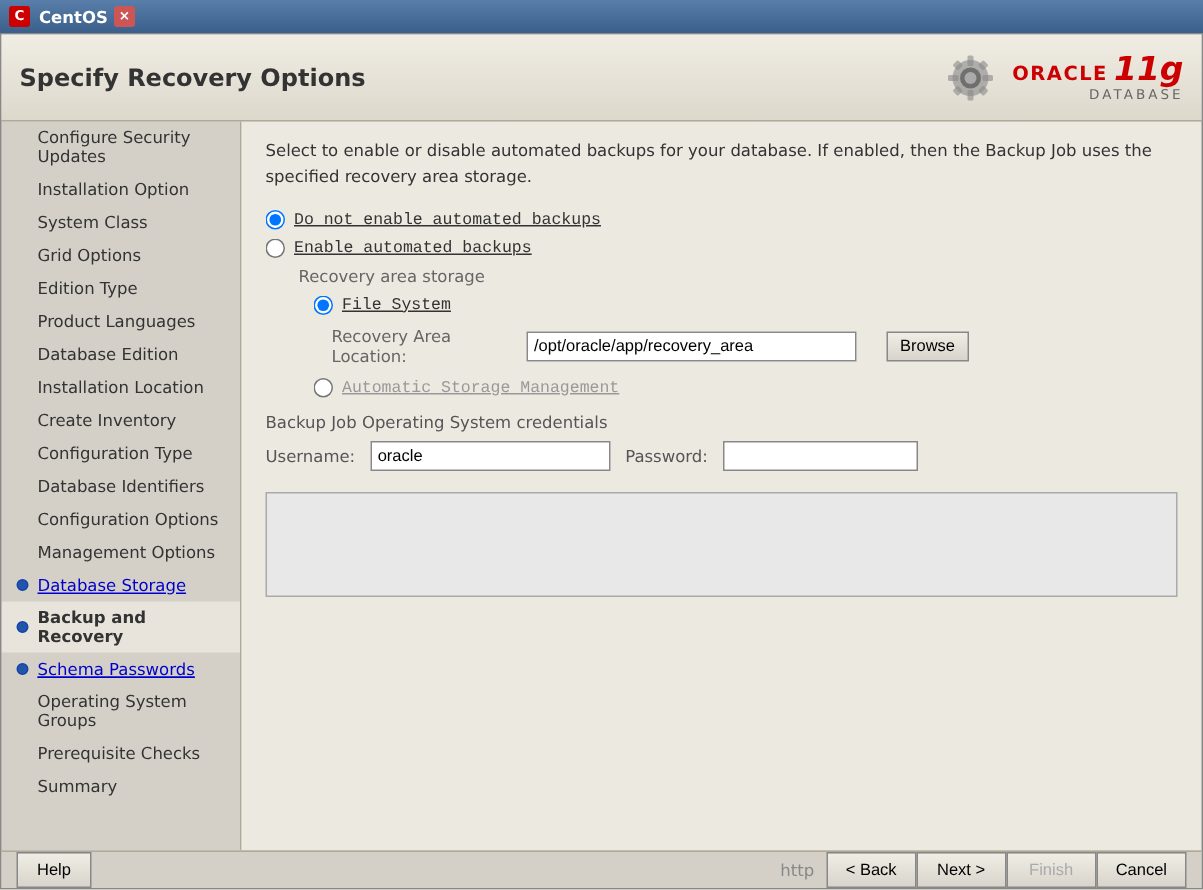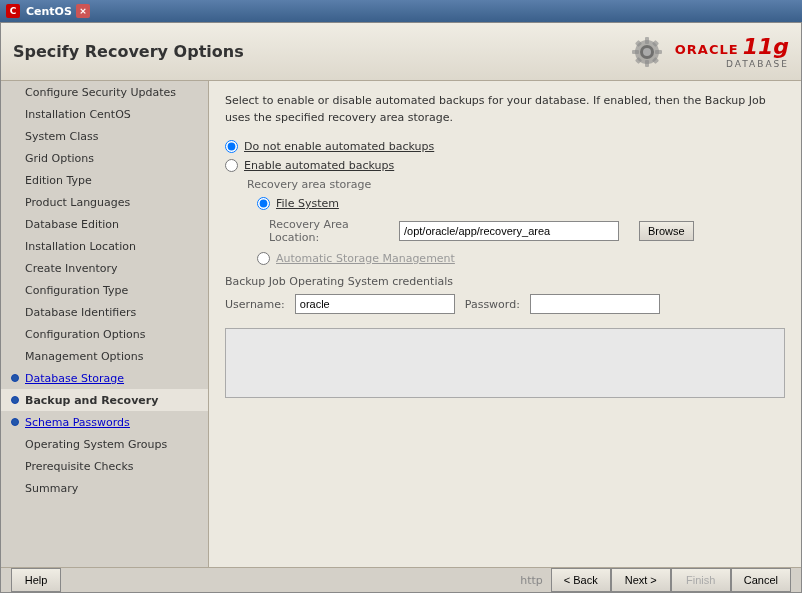--- a/index.html
+++ b/index.html
@@ -104,21 +104,21 @@
       margin-right: 8px;
     }
     
     .body {
       display: flex;
       flex: 1;
       overflow: hidden;
     }
     
     .sidebar {
-      width: 208px;
+      width: 160px;
       background: #d4d0c8;
       border-right: 1px solid #b0a898;
       overflow: hidden;
       display: flex;
       flex-direction: column;
     }
     .sidebar-scroll {
       flex: 1;
       overflow-y: auto;
       overflow-x: hidden;
@@ -177,20 +177,21 @@
     }
     .radio-row input[type=radio] {
       margin-right: 6px;
     }
     .radio-label {
       font-size: 11px;
       color: #333;
     }
     .radio-label.underline {
       text-decoration: underline;
+      font-family: Liberation Mono, monospace;
     }
     .section-label {
       font-size: 11px;
       color: #666;
       margin-left: 22px;
       margin-bottom: 6px;
     }
     .sub-radio-group {
       margin-left: 32px;
       margin-bottom: 8px;
@@ -346,21 +347,21 @@
 
     <div class="sidebar">
       <div class="sidebar-scroll">
 
         <div class="sidebar-item">
           <span class="dot-line"></span>
           <span>Configure Security Updates</span>
         </div>
         <div class="sidebar-item">
           <span class="dot-line"></span>
-          <span>Installation CentOS</span>
+          <span>Installation Option</span>
         </div>
         <div class="sidebar-item">
           <span class="dot-line"></span>
           <span>System Class</span>
         </div>
         <div class="sidebar-item">
           <span class="dot-line"></span>
           <span>Grid Options</span>
         </div>
         <div class="sidebar-item">

